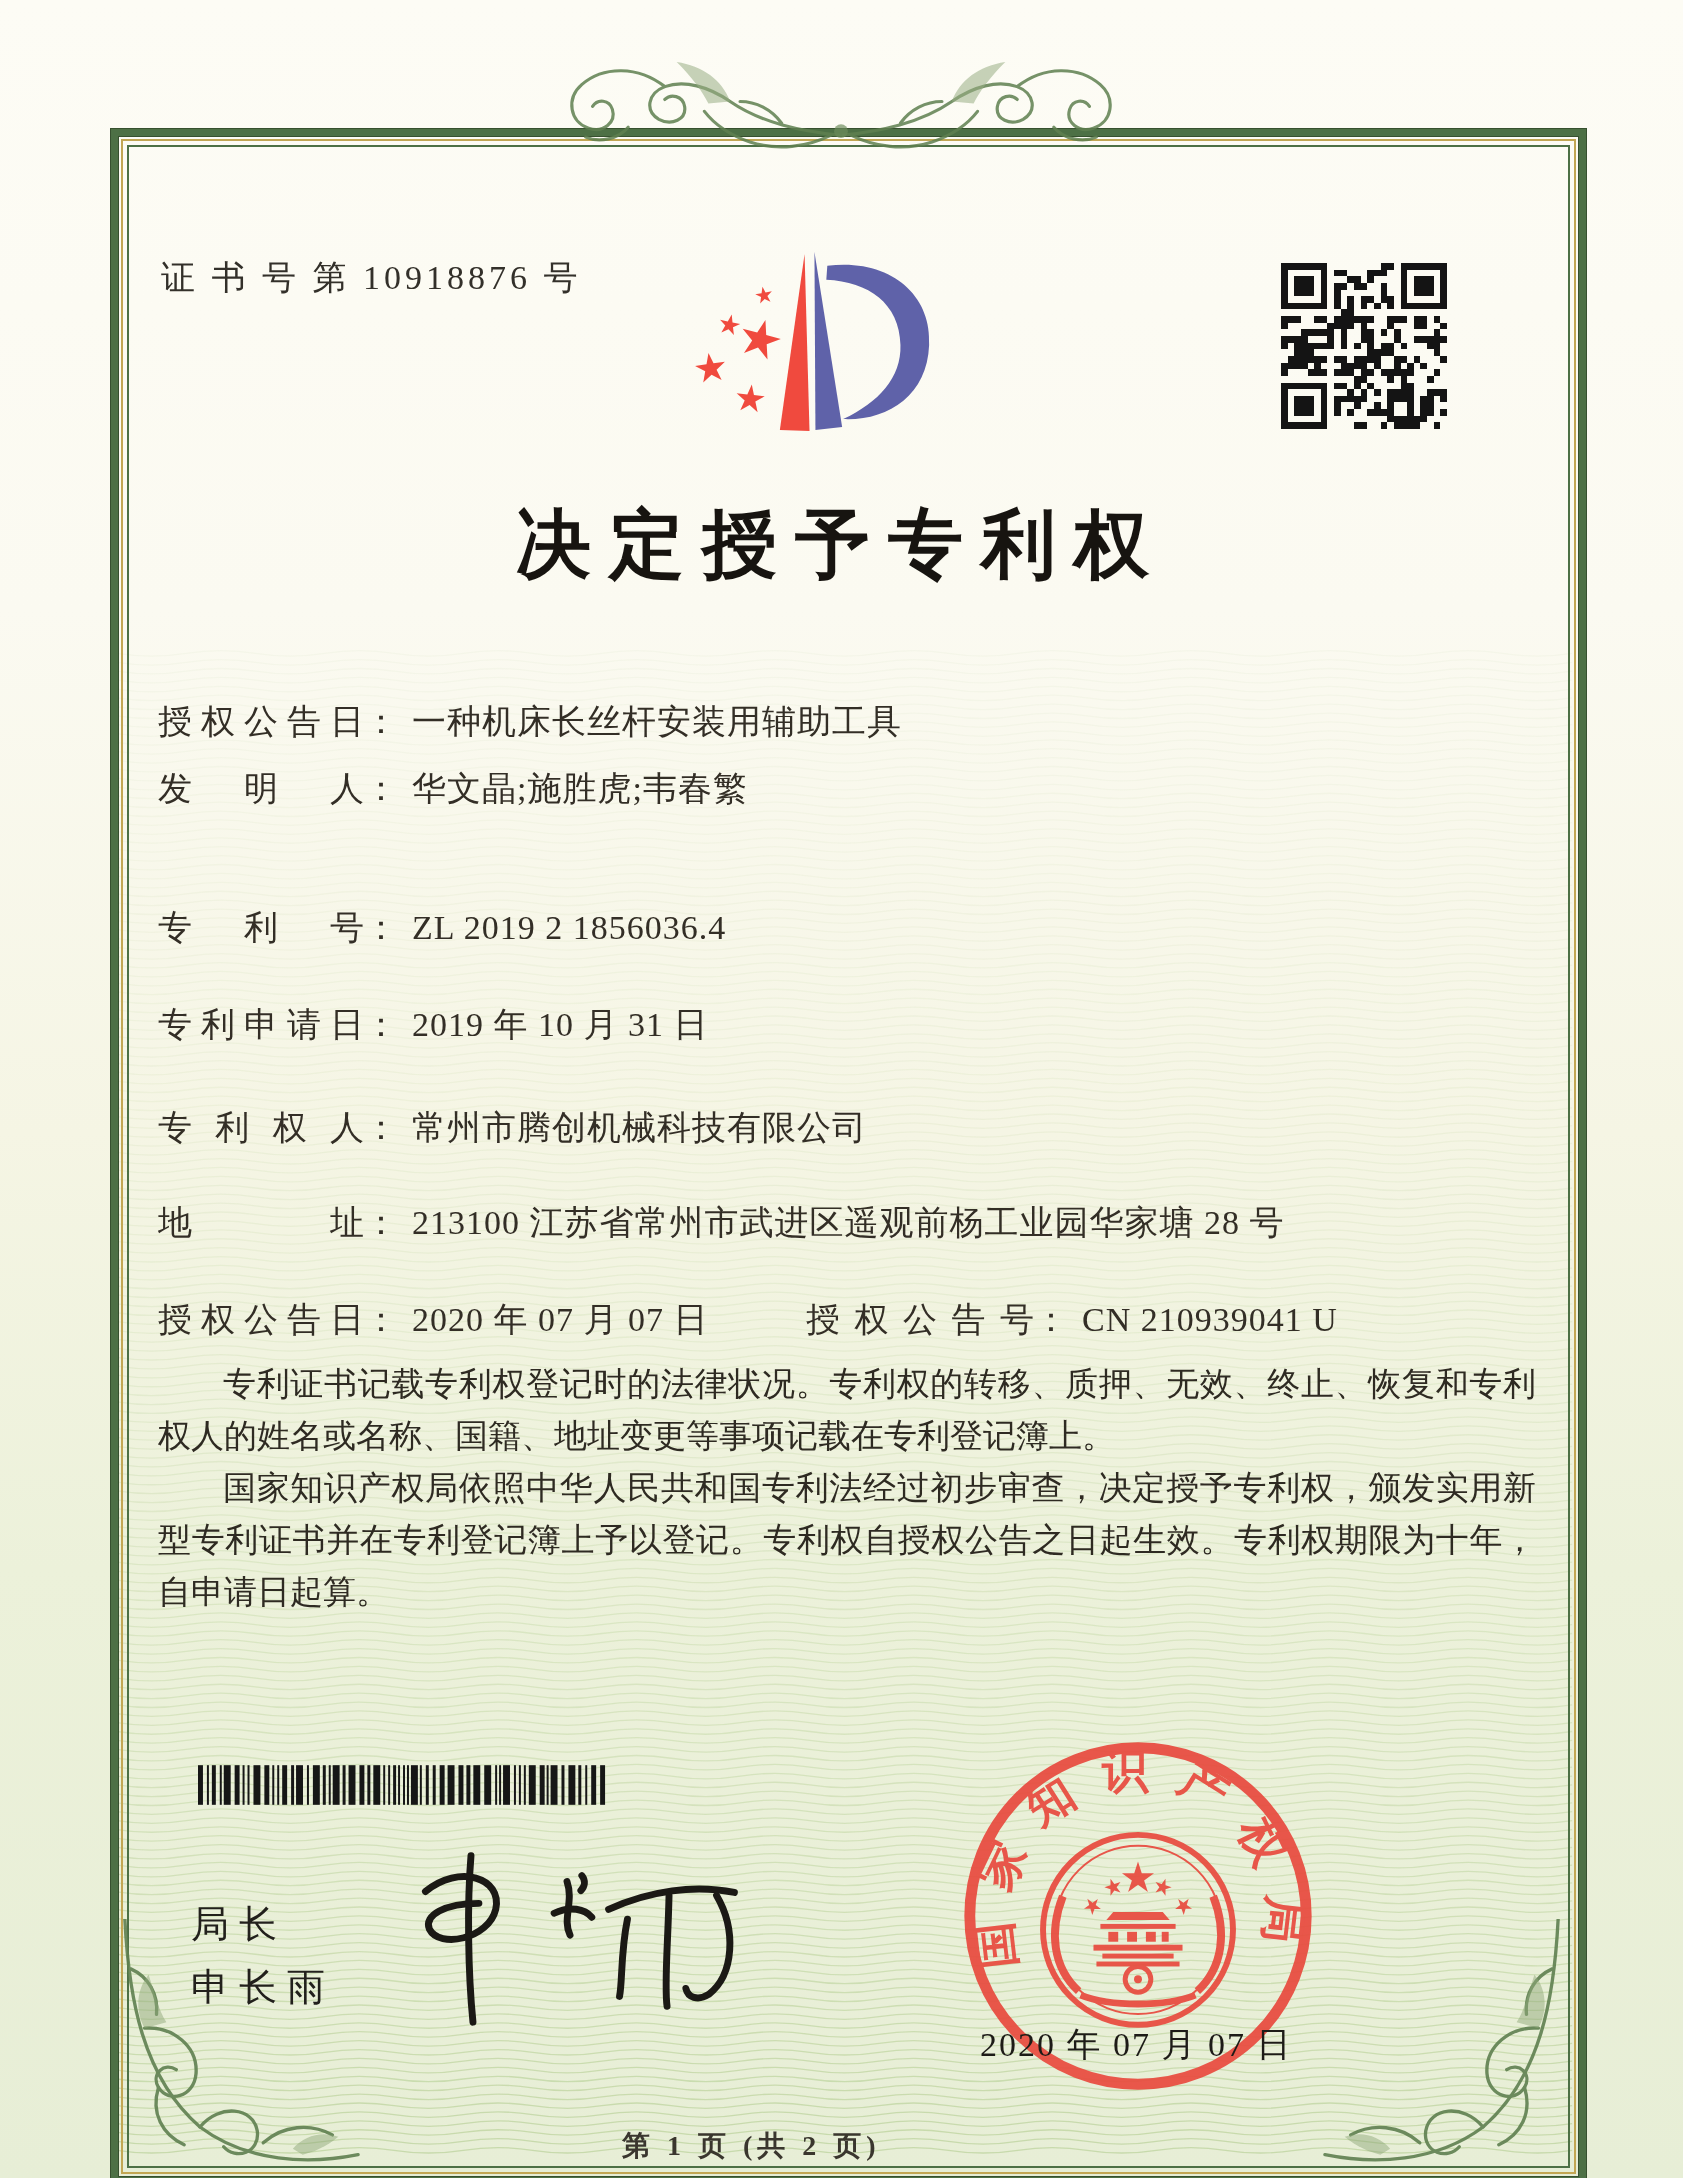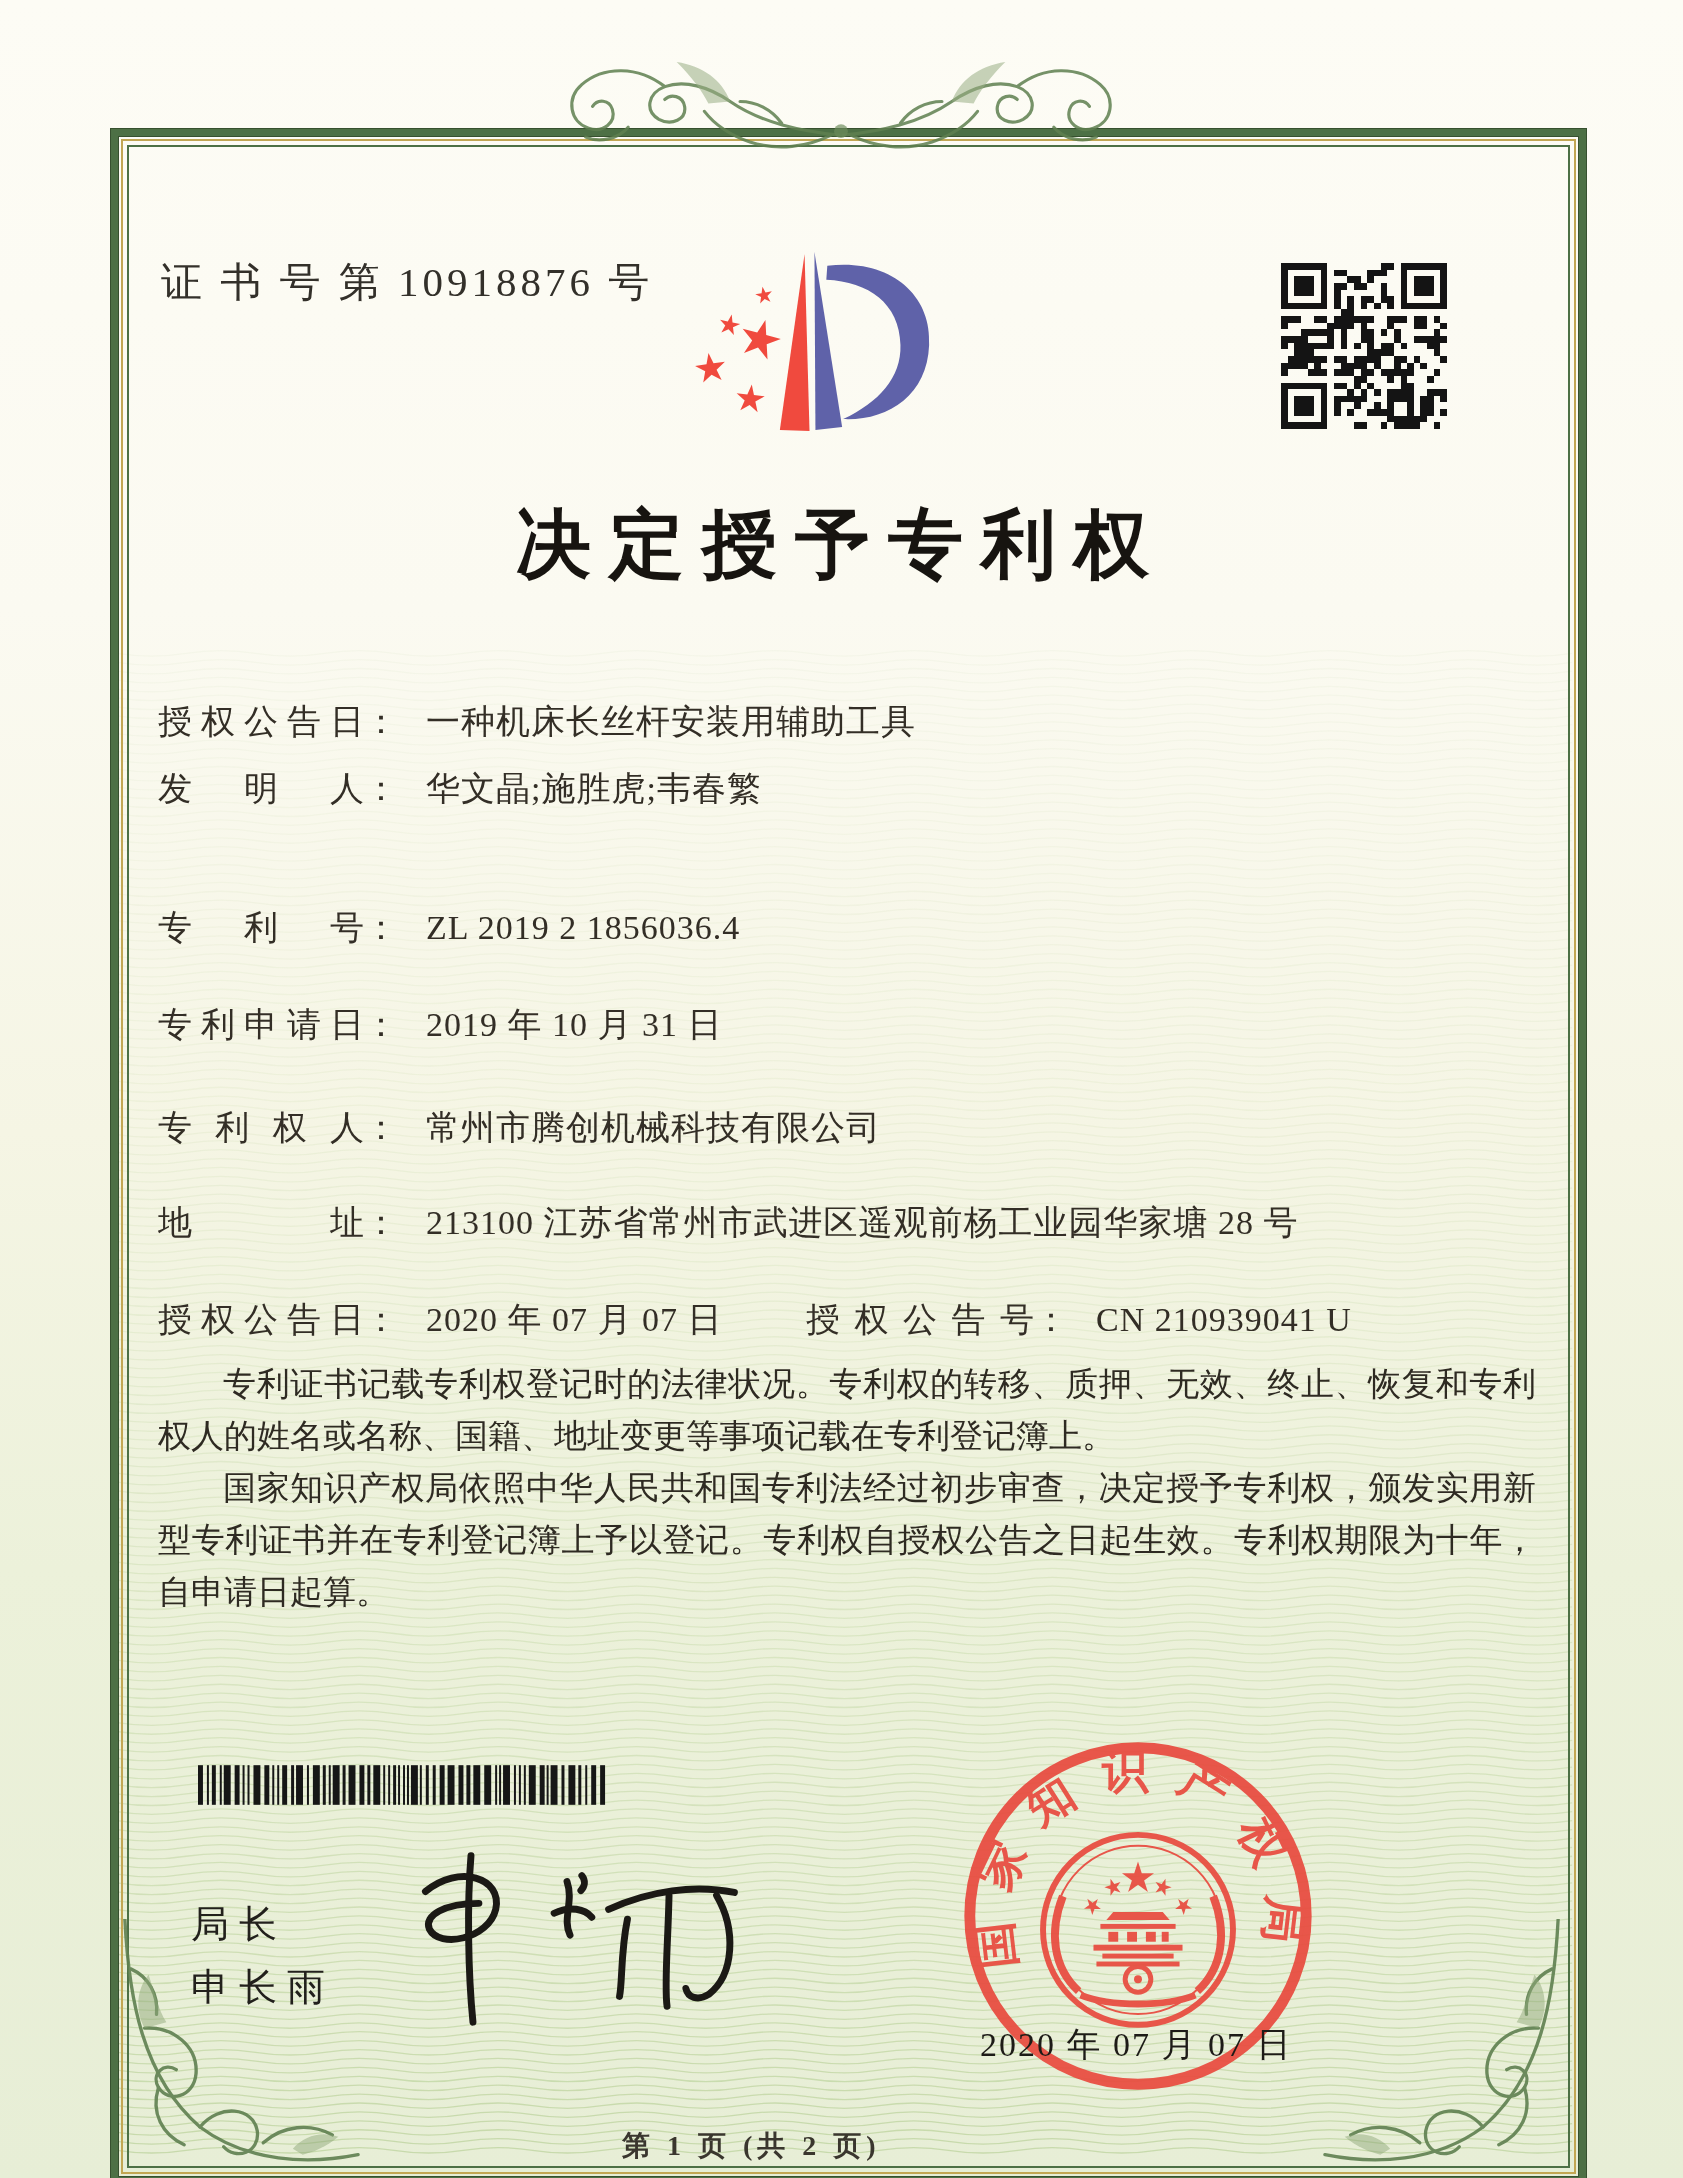--- a/index.html
+++ b/index.html
@@ -11,29 +11,29 @@
   
   .frame{position:absolute;left:111px;top:129px;width:1461px;height:2041px;
          border:7px solid #4d7045;box-shadow:0 0 0 1px #37502f, inset 0 0 0 1px #37502f;z-index:1;}
   .frame .gold{position:absolute;inset:3px;border:2px solid #c2a653;}
   .frame .inner{position:absolute;inset:9px;border:2px solid #4d7045;}
   .ornament-top{position:absolute;left:552px;top:40px;z-index:2;}
   .flourish{position:absolute;z-index:2;}
   .fl-left{left:115px;top:1919px;}
   .fl-right{left:1319px;top:1919px;transform:scaleX(-1);}
   
-  .cert-no{position:absolute;left:161px;top:255px;font-size:41px;letter-spacing:4px;color:#33302a;z-index:3;text-align:center;}
+  .cert-no{position:absolute;left:161px;top:255px;font-size:34px;letter-spacing:4px;color:#33302a;z-index:3;text-align:center;}
   .logo{position:absolute;left:681px;top:236px;z-index:3;}
   .qr{position:absolute;left:1281px;top:263px;z-index:3;}
   .title{position:absolute;left:0;right:0;top:495px;margin:0;text-align:center;
          font-size:75px;font-weight:700;letter-spacing:18px;color:#171410;z-index:3;}
   .row{position:absolute;left:158px;font-size:34px;color:#332e26;z-index:3;white-space:nowrap;}
   .lbl{display:inline-block;width:206px;text-align:justify;text-align-last:justify;vertical-align:top;}
   .colon{display:inline-block;}
-  .val{margin-left:28px;letter-spacing:1px;}
+  .val{margin-left:14px;letter-spacing:1px;}
   .grant-group{position:absolute;left:648px;top:0;white-space:nowrap;}
   .grant-group .lbl{width:228px;}
   .body-text{position:absolute;left:158px;top:1358px;width:1378px;font-size:33px;
              line-height:52px;color:#2e2a22;z-index:3;text-align:justify;}
   .body-text p{margin:0;text-indent:65px;}
   .barcode{position:absolute;left:198px;top:1765px;z-index:3;}
   .official{position:absolute;left:191px;top:1893px;font-size:38px;letter-spacing:10px;
             color:#22201c;z-index:3;line-height:63px;}
   .signature{position:absolute;left:368px;top:1834px;z-index:3;}
   .seal{position:absolute;left:950px;top:1728px;z-index:3;}

